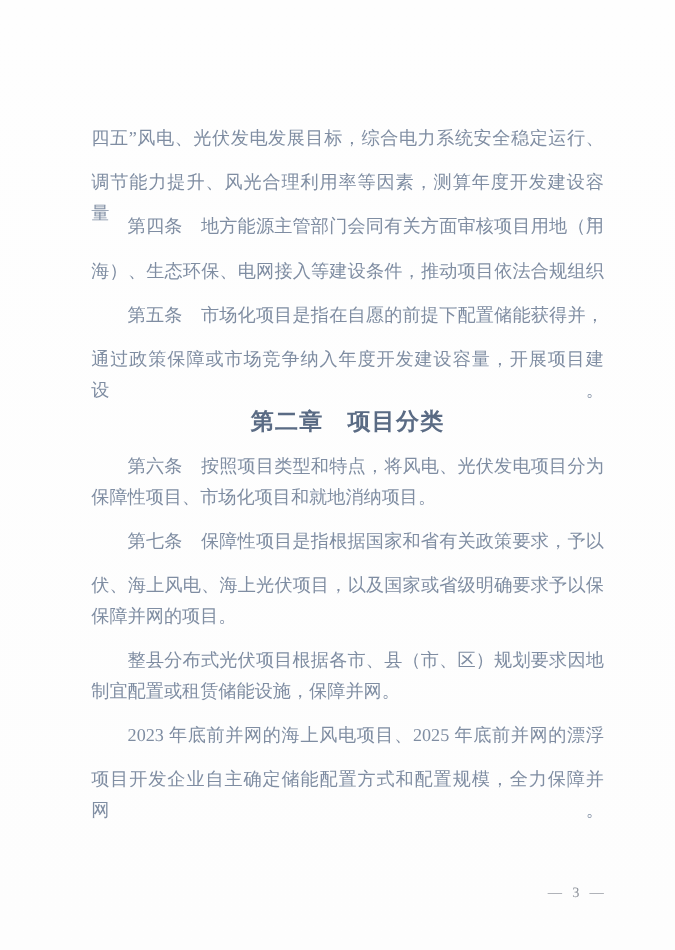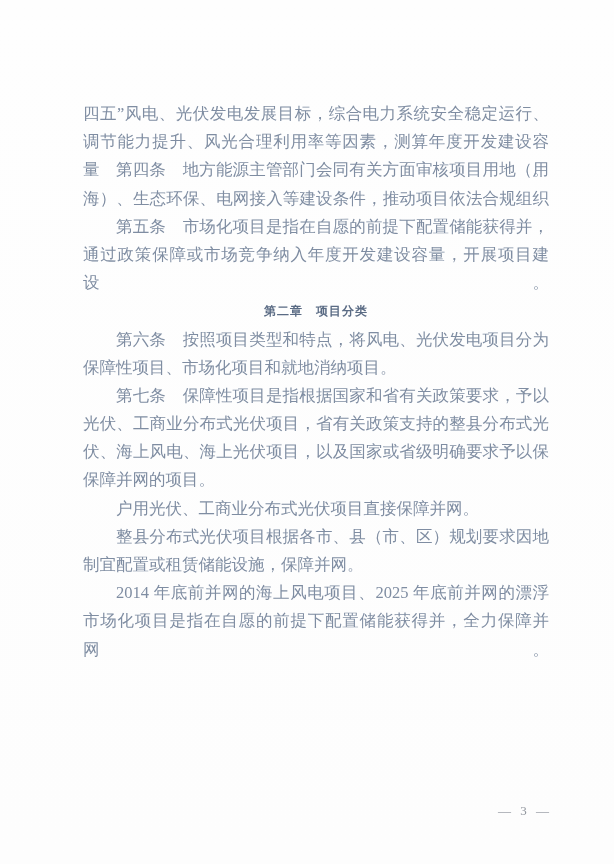--- a/index.html
+++ b/index.html
@@ -31,28 +31,29 @@
     font-size: 16.5px;
     color: #7f8da2;
     text-align: justify;
     text-justify: inter-character;
     overflow: visible;
     white-space: nowrap;
   }
   .full {
     text-align-last: justify;
     white-space: normal;
+    margin-top: 12px;
   }
   .indent {
     text-indent: 33px;
   }
   .heading {
     font-weight: bold;
     color: #5a6b84;
-    font-size: 12px;
+    font-size: 21px;
     letter-spacing: 1px;
     text-align: center;
     text-align-last: center;
   }
   .blank { }
   .footer {
     position: absolute;
     left: 498px;
     top: 803px;
     font-size: 13px;
@@ -70,23 +71,21 @@
     <div class="line full">调节能力提升、风光合理利用率等因素，测算年度开发建设容量。</div>
     <div class="line full indent">第四条　地方能源主管部门会同有关方面审核项目用地（用</div>
     <div class="line full">海）、生态环保、电网接入等建设条件，推动项目依法合规组织</div>
     <div class="line full indent">第五条　市场化项目是指在自愿的前提下配置储能获得并，</div>
     <div class="line full">通过政策保障或市场竞争纳入年度开发建设容量，开展项目建设。</div>
     <div class="line blank"></div>
     <div class="line heading">第二章　项目分类</div>
     <div class="line full indent">第六条　按照项目类型和特点，将风电、光伏发电项目分为</div>
     <div class="line">保障性项目、市场化项目和就地消纳项目。</div>
     <div class="line full indent">第七条　保障性项目是指根据国家和省有关政策要求，予以</div>
-    <div class="line full">光伏、工商业分布式光伏项目，省有关政策支持的整县分布式光</div>
     <div class="line full">伏、海上风电、海上光伏项目，以及国家或省级明确要求予以保</div>
     <div class="line">保障并网的项目。</div>
-    <div class="line indent">户用光伏、工商业分布式光伏项目直接保障并网。</div>
     <div class="line full indent">整县分布式光伏项目根据各市、县（市、区）规划要求因地</div>
     <div class="line">制宜配置或租赁储能设施，保障并网。</div>
-    <div class="line full indent">2014 年底前并网的海上风电项目、2025 年底前并网的漂浮</div>
-    <div class="line full">市场化项目是指在自愿的前提下配置储能获得并，全力保障并网。</div>
+    <div class="line full indent">2023 年底前并网的海上风电项目、2025 年底前并网的漂浮</div>
+    <div class="line full">项目开发企业自主确定储能配置方式和配置规模，全力保障并网。</div>
   </div>
   <div class="footer">— 3 —</div>
 </div>
 
 </body></html>

